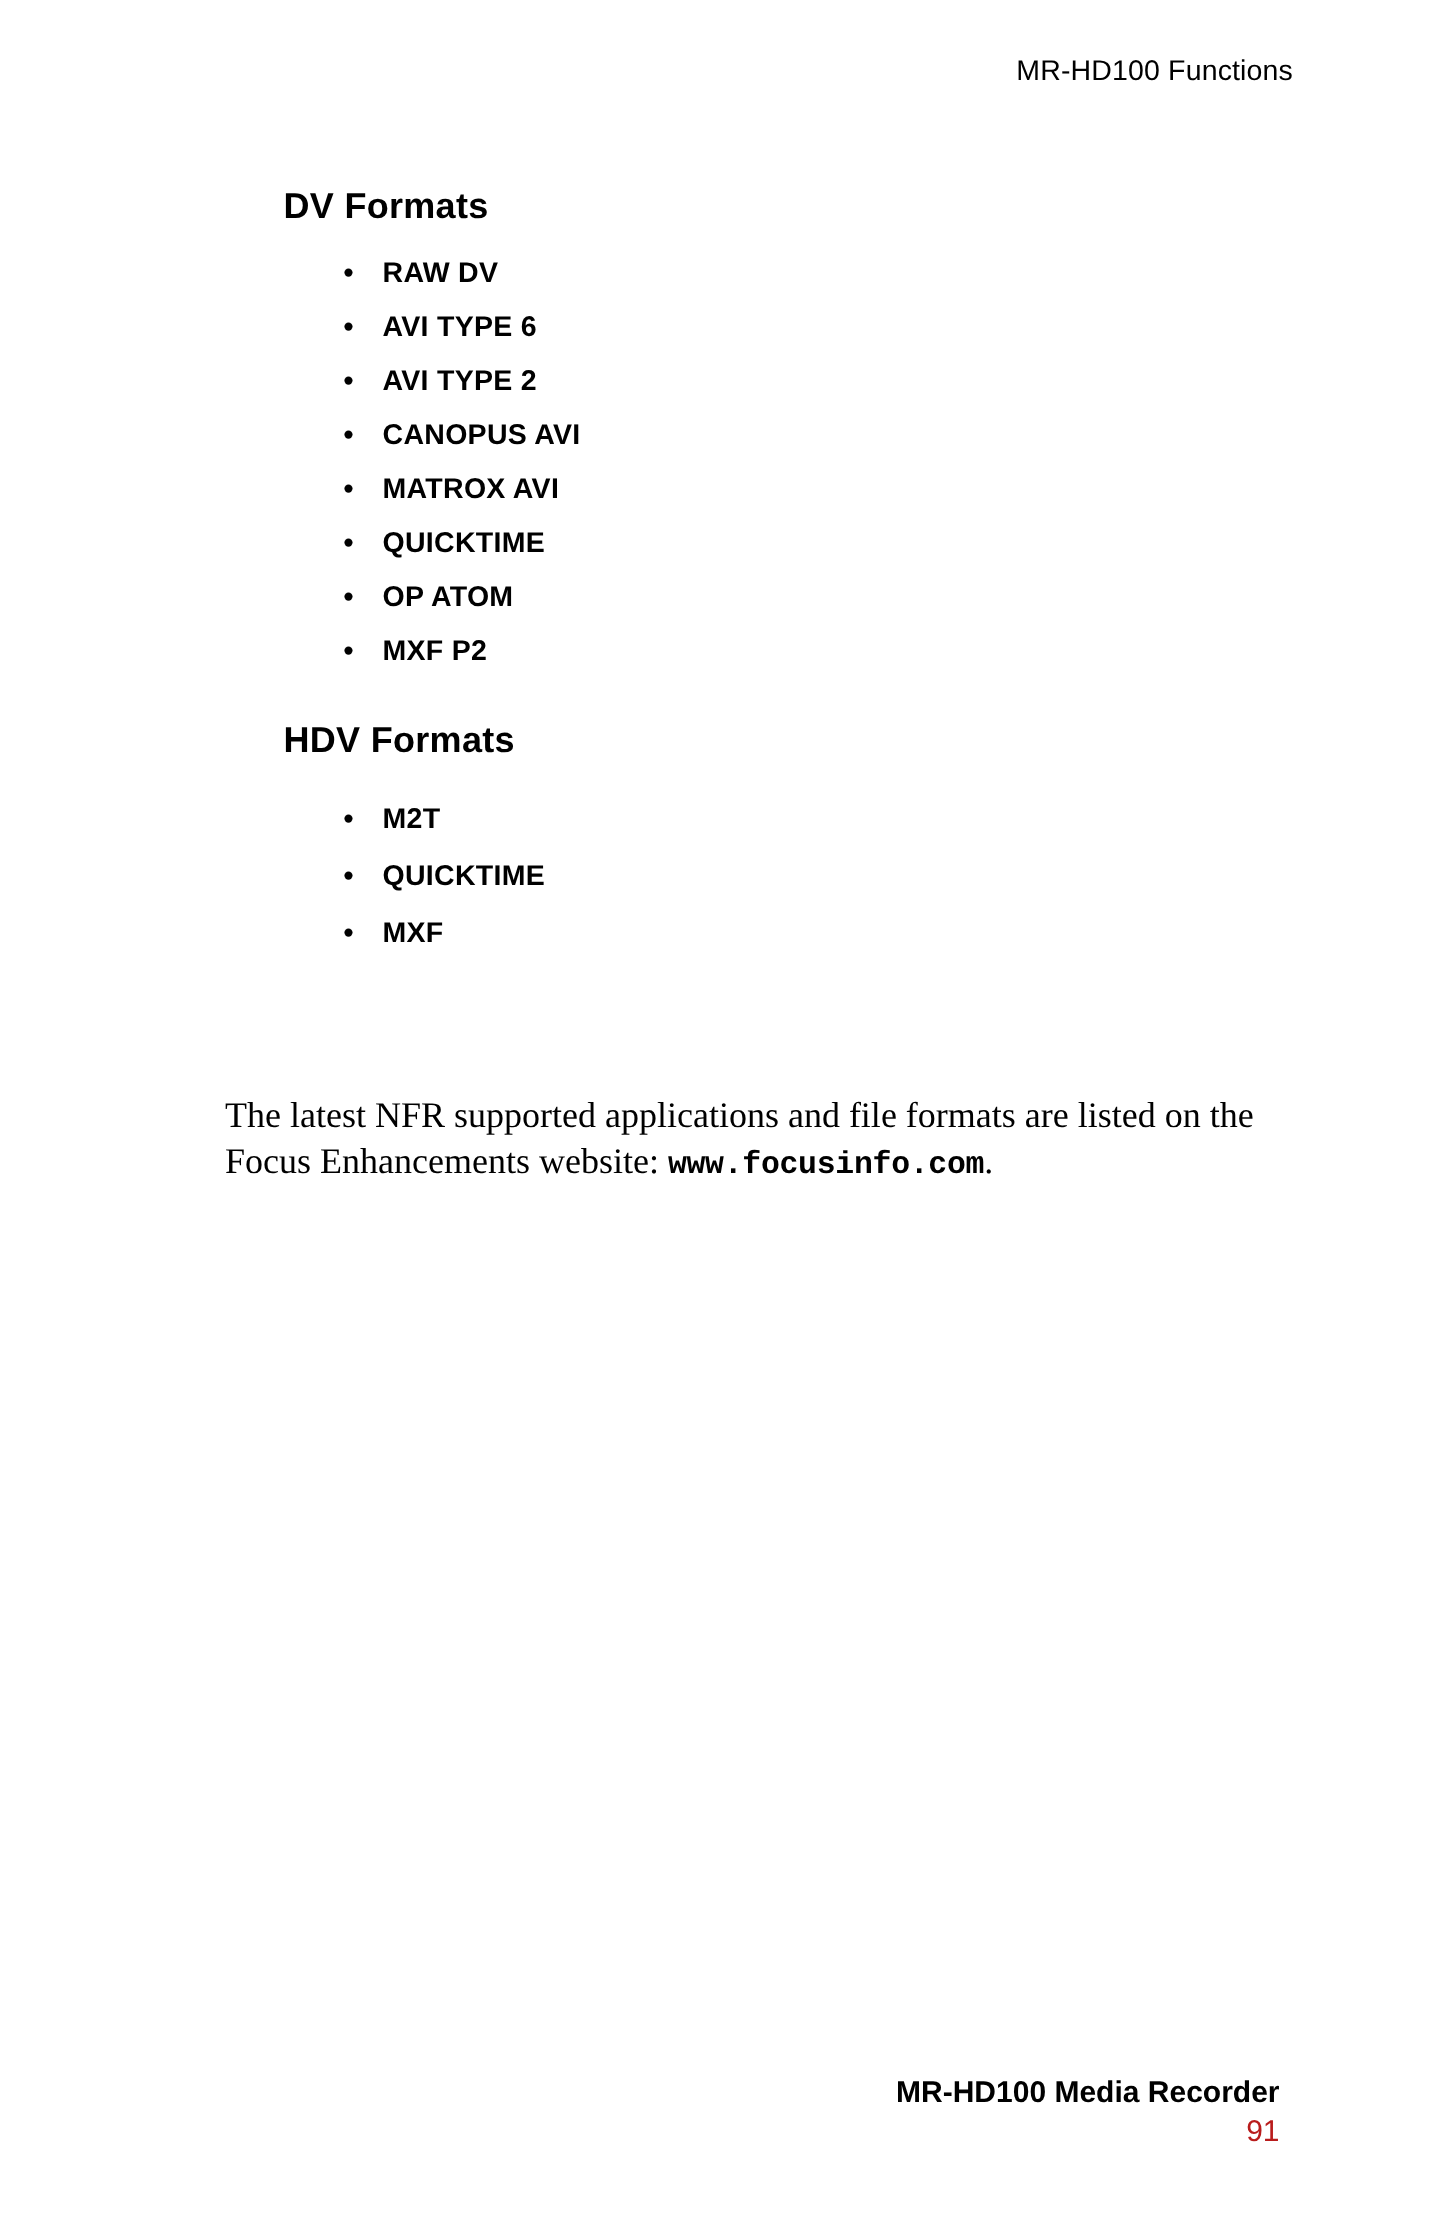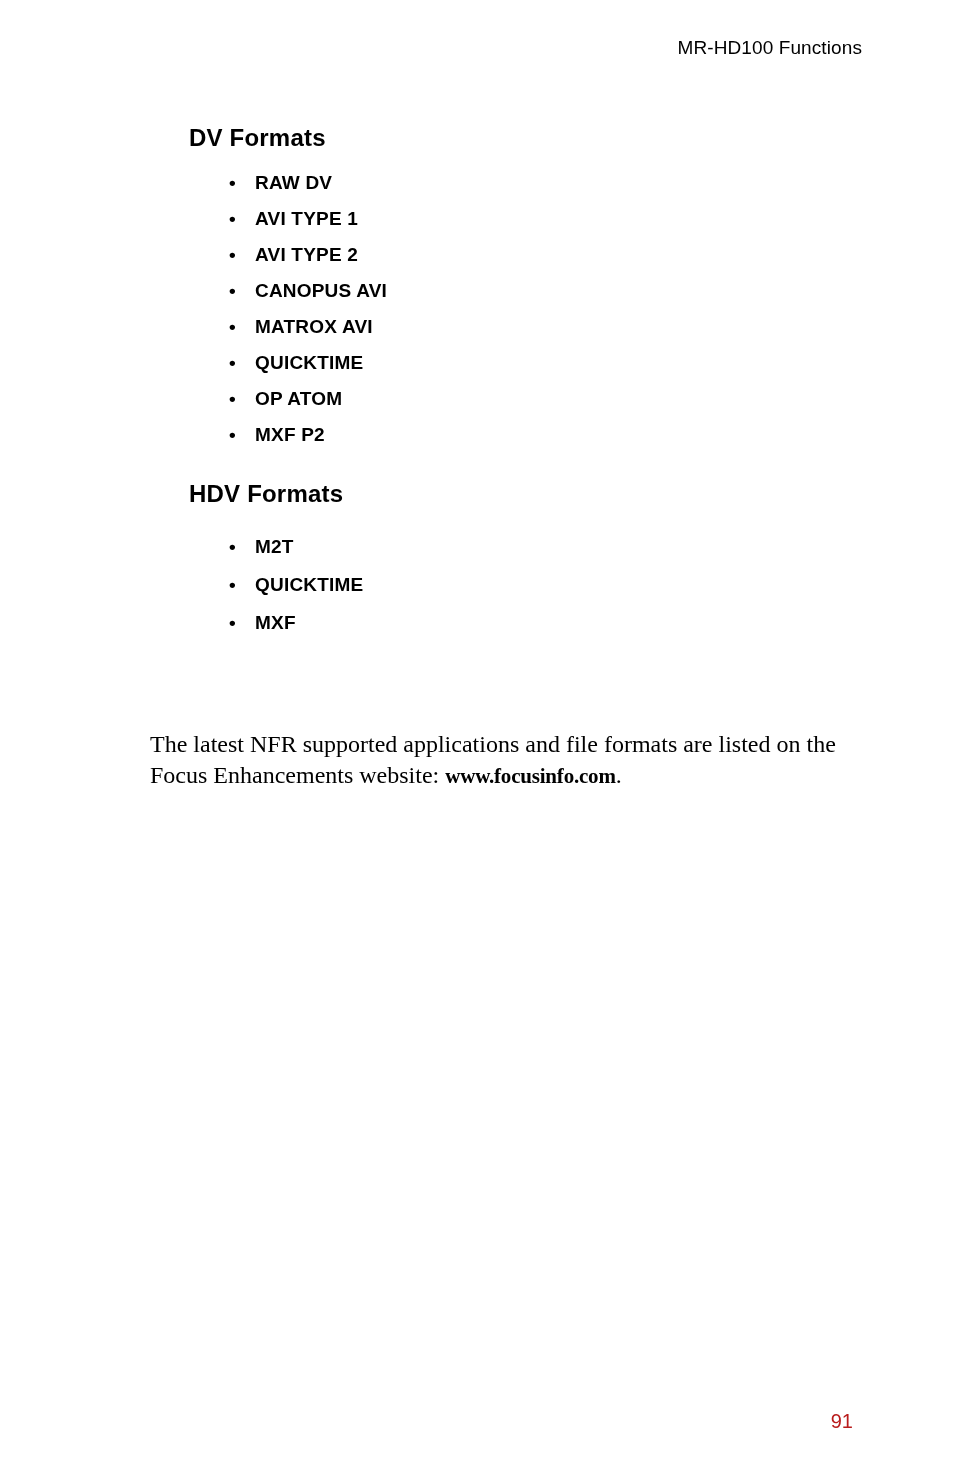--- a/index.html
+++ b/index.html
@@ -98,21 +98,21 @@
     top: 705px;
     width: 712px;
     font-family: "Liberation Serif", serif;
     font-size: 24px;
     line-height: 31px;
     color: #000000;
     text-align: left;
   }
 
   .inline-url {
-    font-family: Liberation Serif, serif;
+    font-family: Liberation Mono, monospace;
     font-weight: bold;
     font-size: 21px;
     letter-spacing: -0.2px;
   }
 
   
   .running-footer {
     position: absolute;
     left: 0;
     top: 1382px;
@@ -149,21 +149,21 @@
 
     <div class="section-heading" style="top:124px;">DV Formats</div>
 
     <ul class="bullet-list" style="top:172px;">
       <li class="bullet-item">
         <span class="bullet-glyph">•</span>
         <span class="bullet-text">RAW DV</span>
       </li>
       <li class="bullet-item">
         <span class="bullet-glyph">•</span>
-        <span class="bullet-text">AVI TYPE 1</span>
+        <span class="bullet-text">AVI TYPE 6</span>
       </li>
       <li class="bullet-item">
         <span class="bullet-glyph">•</span>
         <span class="bullet-text">AVI TYPE 2</span>
       </li>
       <li class="bullet-item">
         <span class="bullet-glyph">•</span>
         <span class="bullet-text">CANOPUS AVI</span>
       </li>
       <li class="bullet-item">
@@ -198,16 +198,17 @@
       <li class="bullet-item" style="height:38px;">
         <span class="bullet-glyph">•</span>
         <span class="bullet-text">MXF</span>
       </li>
     </ul>
 
     <p class="body-paragraph"><span>The latest NFR supported applications and file formats are listed on the Focus Enhancements website: </span><span class="inline-url">www.focusinfo.com</span><span>.</span></p>
 
   </div>
 
+  <div class="running-footer">MR-HD100 Media Recorder</div>
 
   <div class="page-number">91</div>
 
 </div>
 
 </body></html>

